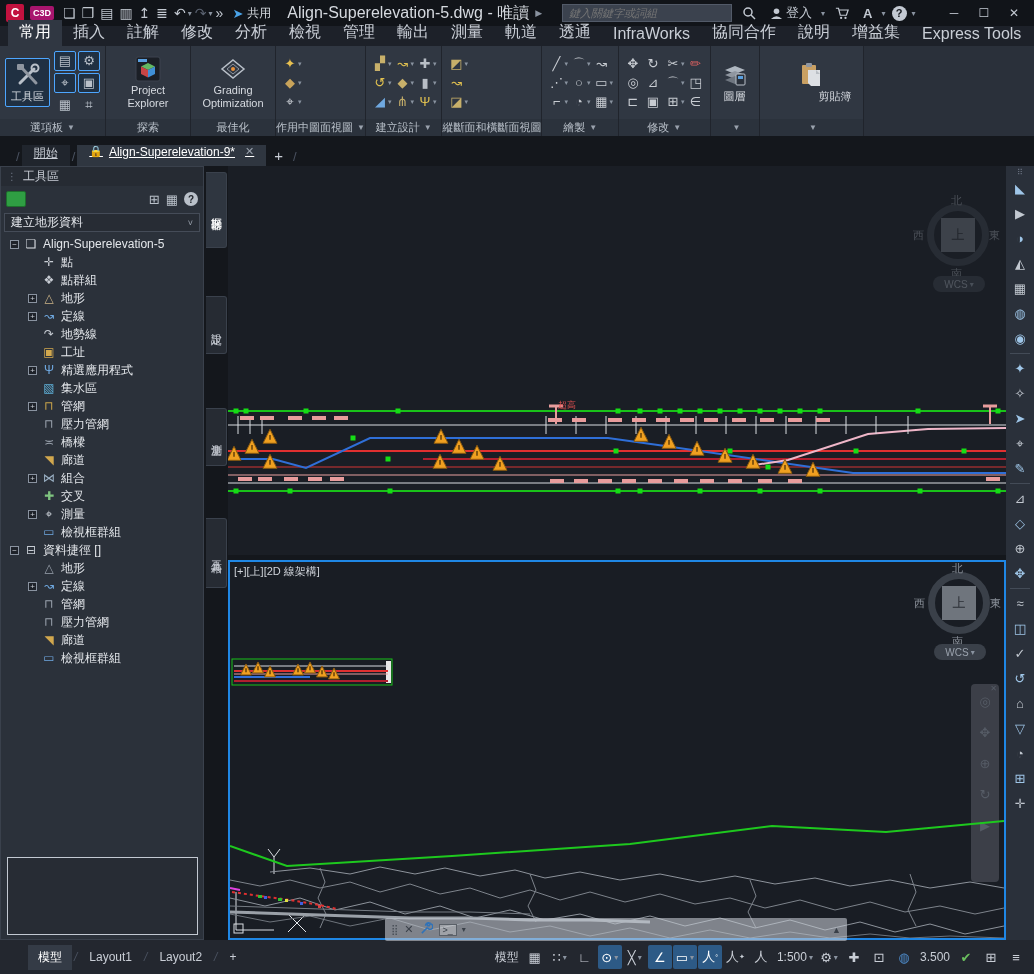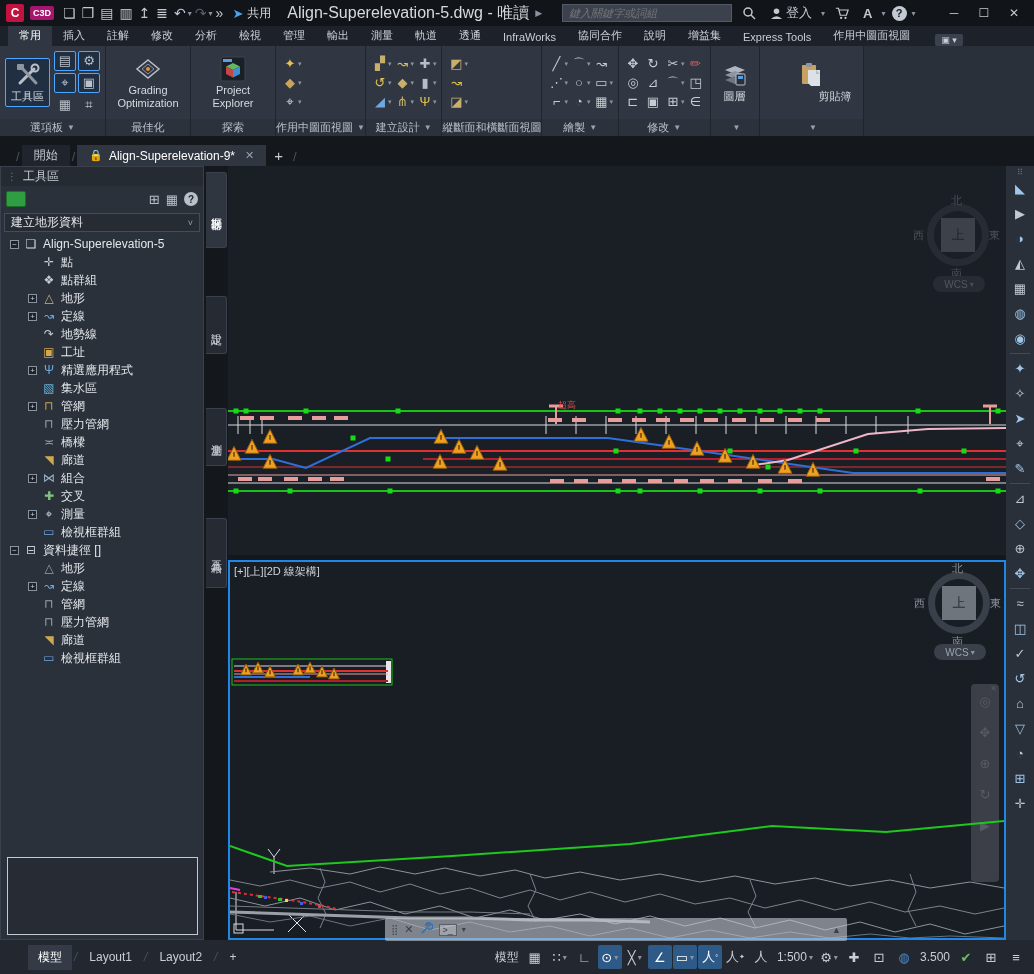--- a/index.html
+++ b/index.html
@@ -19,21 +19,21 @@
   #doctitle { color:#d6dae0; font-size:16px; margin-left:10px; }
   #searchbox { background:#3b424e; border:1px solid #525a68; color:#9aa2ad; width:170px; height:18px;
     font-style:italic; font-size:11px; padding:0 6px; margin-left:14px; }
   .tb-ico { color:#c3c9d2; font-size:13px; padding:0 4px; display:inline-flex; align-items:center; }
   #helpbtn { width:15px; height:15px; border-radius:50%; background:#c3c9d2; color:#14171c; font-weight:bold;
     font-size:11px; display:inline-flex; align-items:center; justify-content:center; }
   .winbtns { margin-left:auto; display:flex; gap:2px; }
   .winbtn { width:28px; height:22px; display:inline-flex; align-items:center; justify-content:center; color:#c3c9d2; font-size:12px; }
   
   #tabrow { position:absolute; left:0; top:26px; width:1034px; height:20px; background:#1d2129; display:flex; align-items:flex-end; padding-left:8px; }
-  .rtab { padding:2px 11px 3px; color:#c9ced6; font-size:11px; white-space:nowrap; }
+  .rtab { padding:2px 11px 3px; color:#c9ced6; font-size:16px; white-space:nowrap; }
   .rtab.active { background:#303742; color:#fff; }
   #tabrow .extra { margin-left:14px; background:#3b424e; color:#c9ced6; font-size:9px; padding:1px 6px; border-radius:2px; }
   
   #ribbon { position:absolute; left:0; top:46px; width:1034px; height:90px; background:#2a303a; display:flex; }
   .panel { height:90px; background:#303742; border-right:1px solid #20242c; display:flex; flex-direction:column; }
   .pbody { flex:1; display:flex; align-items:center; padding:3px 5px; gap:4px; }
   .plabel { height:17px; background:#2b323c; color:#b9c0c9; font-size:11px; display:flex; align-items:center; justify-content:center; gap:4px; }
   .plabel .fly { font-size:8px; color:#9aa2ad; }
   .bigbtn { display:flex; flex-direction:column; align-items:center; justify-content:center; gap:2px;
     padding:3px 5px; border:1px solid transparent; border-radius:2px; color:#d6dae0; font-size:11px; text-align:center; line-height:1.15; }
@@ -42,21 +42,21 @@
   .gridwrap { display:grid; grid-template-columns:22px 22px; gap:2px; }
   .sbtn { width:22px; height:20px; display:flex; align-items:center; justify-content:center; color:#b9c0c9; font-size:13px; border:1px solid transparent; border-radius:2px; }
   .sbtn.bd { border-color:#4da6ff; background:#203042; }
   .rowswrap { display:flex; flex-direction:column; gap:1px; justify-content:center; }
   .irow { display:flex; gap:2px; justify-content:flex-start; }
   .cell { display:flex; align-items:center; }
   .cell .ig { width:18px; height:18px; display:flex; align-items:center; justify-content:center; font-size:13px; color:#c8ccd2; }
   .cell .dd { font-size:7px; }
   
   #filerow { position:absolute; left:0; top:136px; width:1034px; height:30px; background:#14171c; display:flex; align-items:flex-end; padding-left:14px; }
-  .ftab { height:21px; display:flex; align-items:center; gap:6px; padding:0 12px; color:#c9ced6; font-size:12px; background:#20252d; }
+  .ftab { height:21px; display:flex; align-items:flex-start; gap:6px; padding:0 12px; color:#c9ced6; font-size:12px; background:#20252d;text-decoration:underline; }
   .ftab.active { background:#2f3640; color:#fff; }
   .fsep { color:#4a5260; margin:0 2px 2px; font-size:13px; }
   .ftab .lock { font-size:11px; color:#c9ced6; }
   .ftab .closex { font-size:11px; color:#9aa2ad; margin-left:4px; }
   #newtab { color:#c9ced6; font-size:15px; padding:0 8px 2px; }
   
   #palette { position:absolute; left:0; top:166px; width:204px; height:774px; background:#2b313a; border:1px solid #3a414c; }
   #pal-header { height:19px; background:#262b33; display:flex; align-items:center; padding:0 6px; gap:6px; color:#c9ced6; }
   #pal-header .grip { color:#6a7280; font-size:10px; }
   #pal-toolbar { height:26px; display:flex; align-items:center; padding:0 5px; gap:4px; }
@@ -225,46 +225,46 @@
       </div>
       <div class="plabel">
         <span>選項板</span>
         <span class="fly">▼</span>
       </div>
     </div>
     <div class="panel">
       <div class="pbody">
         <div class="bigbtn">
           <svg viewBox="0 0 26 26">
-            <path d="M13 4 L24 13 L13 22 L2 13 Z" fill="none" stroke="#b9c0c9" stroke-width="1.5"></path>
-            <path d="M13 8 L19 13 L13 18 L7 13 Z" fill="none" stroke="#8f96a0"></path>
-            <circle cx="13" cy="13" r="2" fill="#e8903a"></circle>
-          </svg>
-          <div style="max-width: 62px;">Grading Optimization</div>
-        </div>
-      </div>
-      <div class="plabel">
-        <span>最佳化</span>
-      </div>
-    </div>
-    <div class="panel">
-      <div class="pbody">
-        <div class="bigbtn">
-          <svg viewBox="0 0 26 26">
             <rect x="1" y="1" width="24" height="24" rx="2" fill="#1b1f26" stroke="#3c434e"></rect>
             <rect x="3" y="3" width="9" height="3" fill="#5aa0e0"></rect>
             <path d="M13 7 L20 10.5 L13 14 L6 10.5 Z" fill="#62b862"></path>
             <path d="M13 14 L20 10.5 L20 18 L13 21.5 Z" fill="#3f8fd6"></path>
             <path d="M13 14 L6 10.5 L6 18 L13 21.5 Z" fill="#c84545"></path>
           </svg>
           <div style="max-width: 62px;">Project Explorer</div>
         </div>
       </div>
       <div class="plabel">
         <span>探索</span>
+      </div>
+    </div>
+    <div class="panel">
+      <div class="pbody">
+        <div class="bigbtn">
+          <svg viewBox="0 0 26 26">
+            <path d="M13 4 L24 13 L13 22 L2 13 Z" fill="none" stroke="#b9c0c9" stroke-width="1.5"></path>
+            <path d="M13 8 L19 13 L13 18 L7 13 Z" fill="none" stroke="#8f96a0"></path>
+            <circle cx="13" cy="13" r="2" fill="#e8903a"></circle>
+          </svg>
+          <div style="max-width: 62px;">Grading Optimization</div>
+        </div>
+      </div>
+      <div class="plabel">
+        <span>最佳化</span>
       </div>
     </div>
     <div class="panel">
       <div class="pbody">
         <div class="rowswrap">
           <div class="irow">
             <span class="cell">
               <span class="ig" style="color: rgb(232, 192, 80);">✦</span>
               <span class="dd">▾</span>
             </span>

